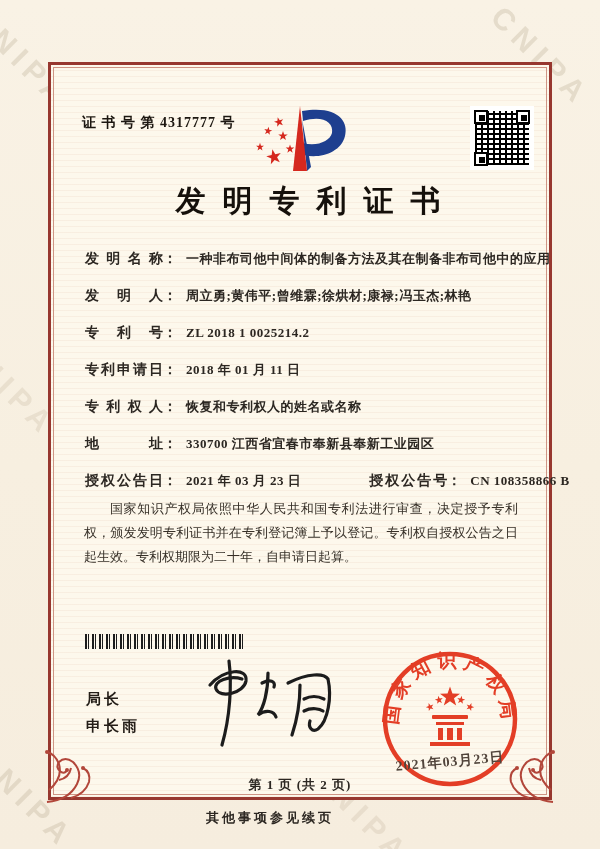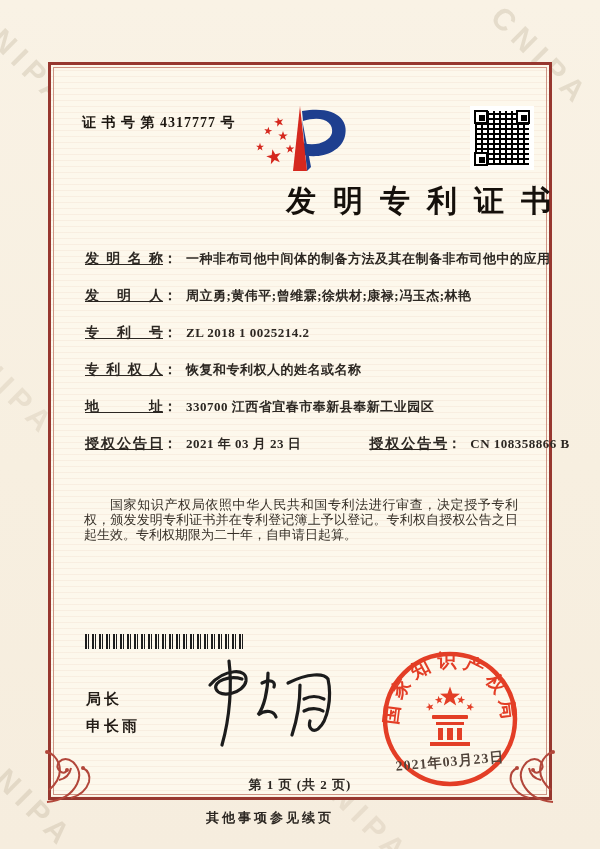--- a/index.html
+++ b/index.html
@@ -62,39 +62,38 @@
     background:
       repeating-linear-gradient(0deg,#000 0 2px,transparent 2px 5px),
       repeating-linear-gradient(90deg,#000 0 2px,transparent 2px 6px);
   }
   .finder{position:absolute;width:14px;height:14px;border:2.5px solid #000;background:#fff;box-sizing:border-box}
   .finder::after{content:"";position:absolute;left:2.5px;top:2.5px;width:6px;height:6px;background:#000}
   .f-tl{left:4px;top:4px}.f-tr{right:4px;top:4px}.f-bl{left:4px;bottom:4px}
 
   .title{
     position:absolute;left:48px;top:181px;width:520px;
-    text-align:right;font-size:30px;font-weight:bold;
+    text-align:center;font-size:30px;font-weight:bold;
     letter-spacing:17px;text-indent:17px;color:#15100b;
   }
 
   .fields{position:absolute;left:85px;top:250px;width:438px;color:#2c2722}
   .frow{height:23px;margin-bottom:14px;white-space:nowrap;font-size:14px}
   .flabel{
     display:inline-block;width:78px;vertical-align:bottom;
     text-align:justify;text-align-last:justify;-moz-text-align-last:justify;
     font-weight:bold;
-    text-decoration:underline;
   }
   .fcolon{font-weight:bold;margin-right:9px}
   .fvalue{font-weight:bold;font-size:13px;letter-spacing:0.5px}
   .grant-gap{margin-left:68px}
 
   .legal{
     position:absolute;left:84px;top:497px;width:434px;
-    font-size:13px;line-height:15px;text-align:justify;color:#362f27;
+    font-size:13px;line-height:24px;text-align:justify;color:#362f27;
   }
   .legal p{margin:0;text-indent:2em}
 
   .barcode{
     position:absolute;left:85px;top:634px;width:160px;height:15px;
     background:repeating-linear-gradient(90deg,
       #1c1c1c 0 2px,transparent 2px 3px,
       #1c1c1c 3px 4px,transparent 4px 7px,
       #1c1c1c 7px 9px,transparent 9px 10px,
       #1c1c1c 10px 11px,transparent 11px 14px);
@@ -170,20 +169,23 @@
 
   <div class="fields">
     <div class="frow">
       <span class="flabel">发明名称</span><span class="fcolon">：</span><span class="fvalue">一种非布司他中间体的制备方法及其在制备非布司他中的应用</span>
     </div>
     <div class="frow">
       <span class="flabel">发明人</span><span class="fcolon">：</span><span class="fvalue">周立勇;黄伟平;曾维霖;徐烘材;康禄;冯玉杰;林艳</span>
     </div>
     <div class="frow">
       <span class="flabel">专利号</span><span class="fcolon">：</span><span class="fvalue">ZL 2018 1 0025214.2</span>
+    </div>
+    <div class="frow">
+      <span class="flabel">专利申请日</span><span class="fcolon">：</span><span class="fvalue">2018 年 01 月 11 日</span>
     </div>
     <div class="frow">
       <span class="flabel">专利权人</span><span class="fcolon">：</span><span class="fvalue">恢复和专利权人的姓名或名称</span>
     </div>
     <div class="frow">
       <span class="flabel">地址</span><span class="fcolon">：</span><span class="fvalue">330700 江西省宜春市奉新县奉新工业园区</span>
     </div>
     <div class="frow">
       <span class="flabel">授权公告日</span><span class="fcolon">：</span><span class="fvalue">2021 年 03 月 23 日</span><span class="flabel grant-gap">授权公告号</span><span class="fcolon">：</span><span class="fvalue">CN 108358866 B</span>
     </div>

